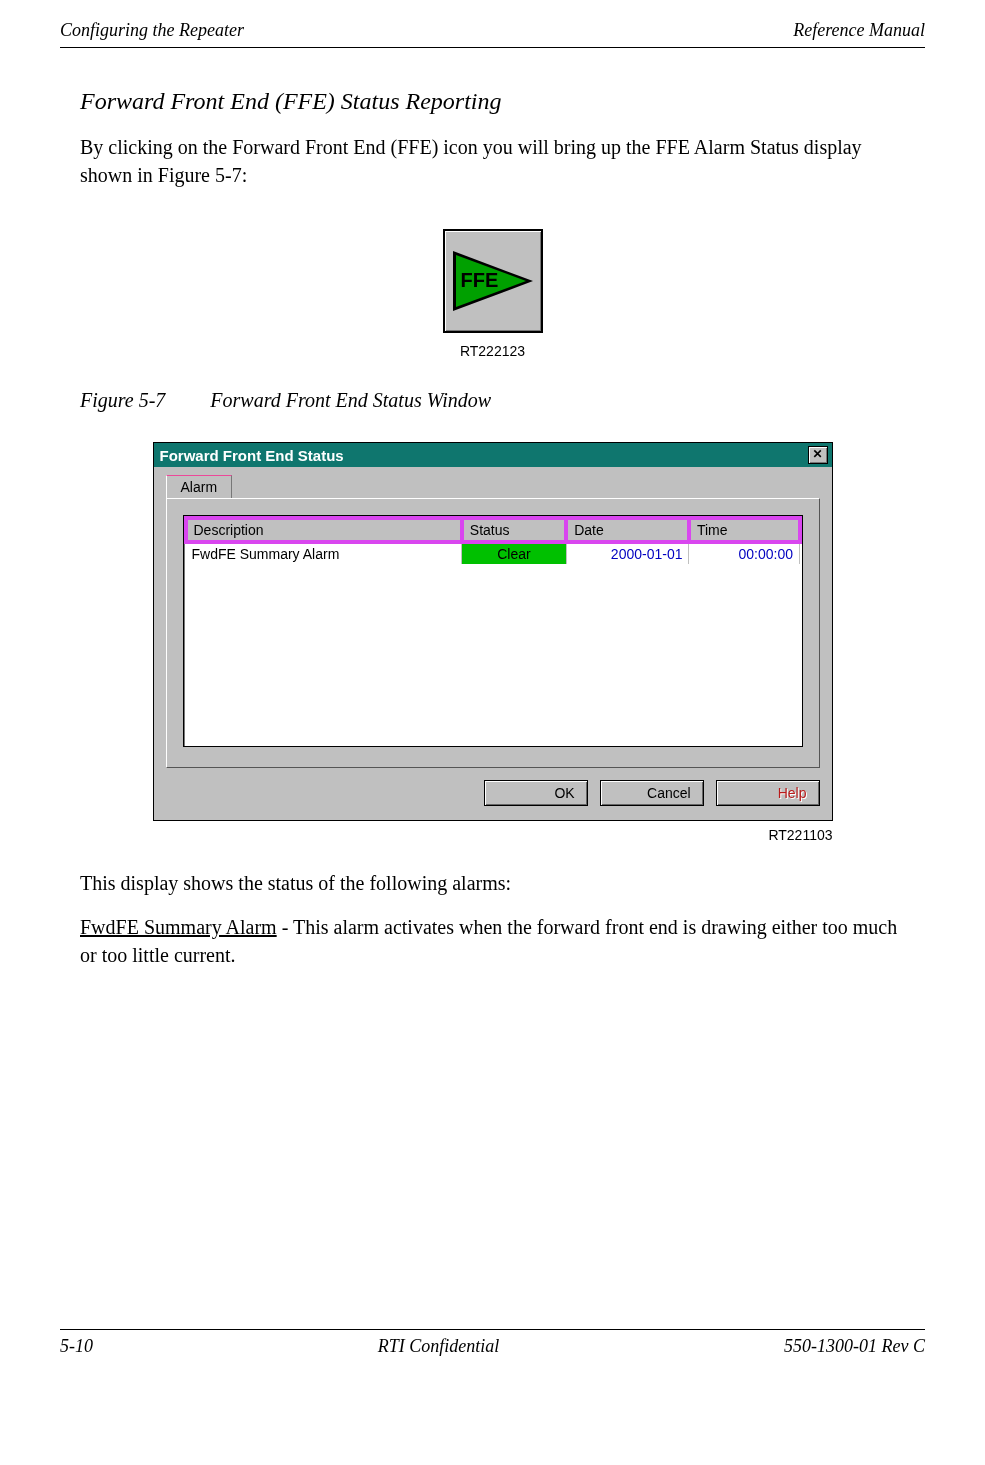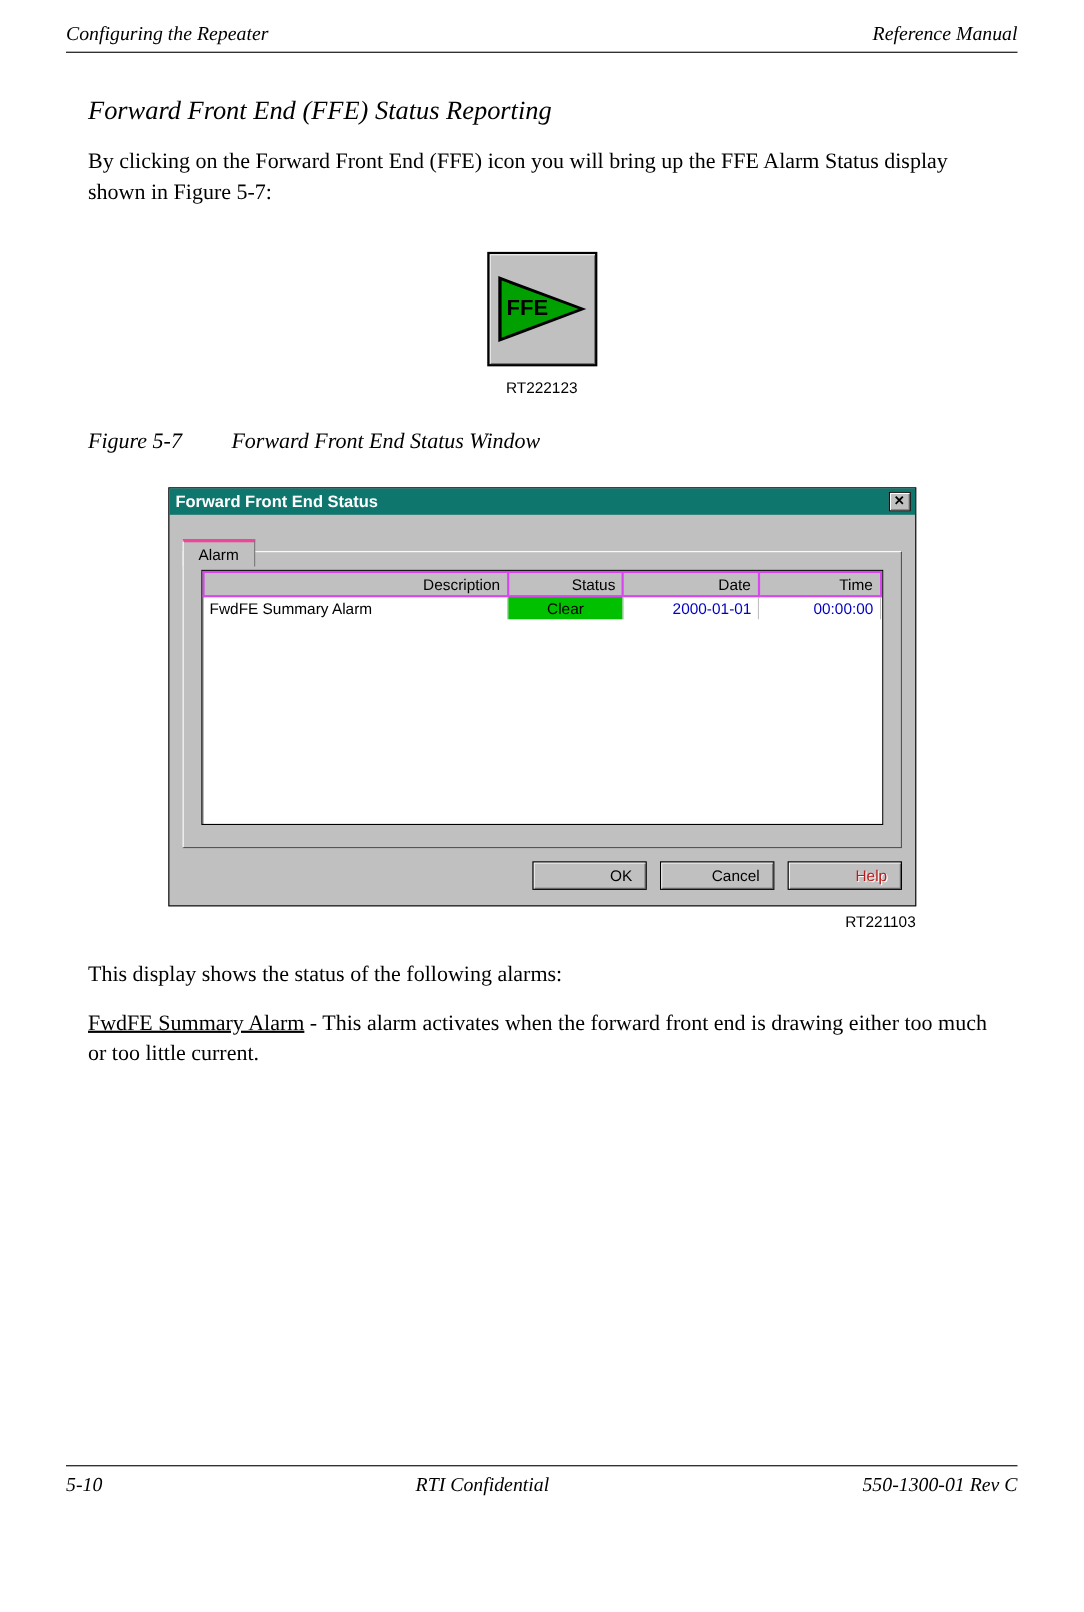--- a/index.html
+++ b/index.html
@@ -117,27 +117,27 @@
     font-family: Arial, sans-serif;
     font-weight:bold;
     font-size:12px;
   }
   .dialog-body {
     padding: 8px 12px 14px 12px;
   }
   .tab {
     display:inline-block;
     background:#c0c0c0;
-    border-top:3px solid #ec4899;
+    border-top:1px solid #ec4899;
     border-left:1px solid #fff;
     border-right:1px solid #777;
     padding:3px 14px;
     font-size:14px;
     position:relative;
-    top:14px;
+    top:0;
   }
   .tab-panel {
     border-top:1px solid #fff;
     border-left:1px solid #fff;
     border-right:1px solid #555;
     border-bottom:1px solid #555;
     padding:16px 16px 20px 16px;
   }
   .grid-box {
     background:#fff;
@@ -145,24 +145,24 @@
     box-shadow: inset 1px 1px 0 #777;
     min-height: 230px;
     overflow:auto;
   }
   table.grid {
     border-collapse: collapse;
     width:100%;
   }
   table.grid th {
     background:#c0c0c0;
-    border:2px solid #d946ef;
+    border:4px solid #d946ef;
     font-weight:normal;
     padding:2px 6px;
-    text-align:right;
+    text-align:left;
     font-size:14px;
   }
   table.grid td {
     border-right:1px solid #c0c0c0;
     padding:1px 6px;
     font-size:14px;
     height:18px;
   }
   .status-clear {
     background:#00c000;

